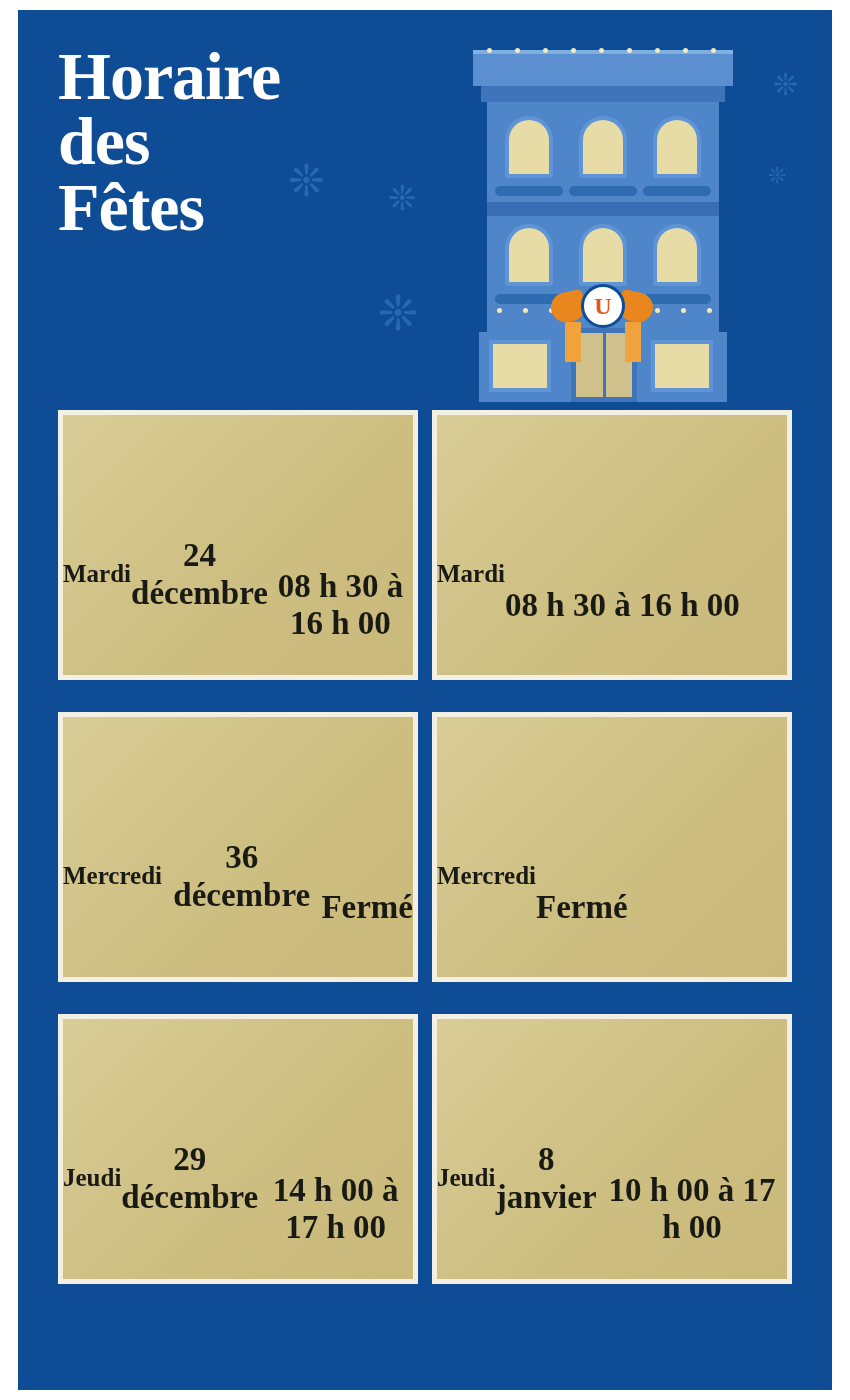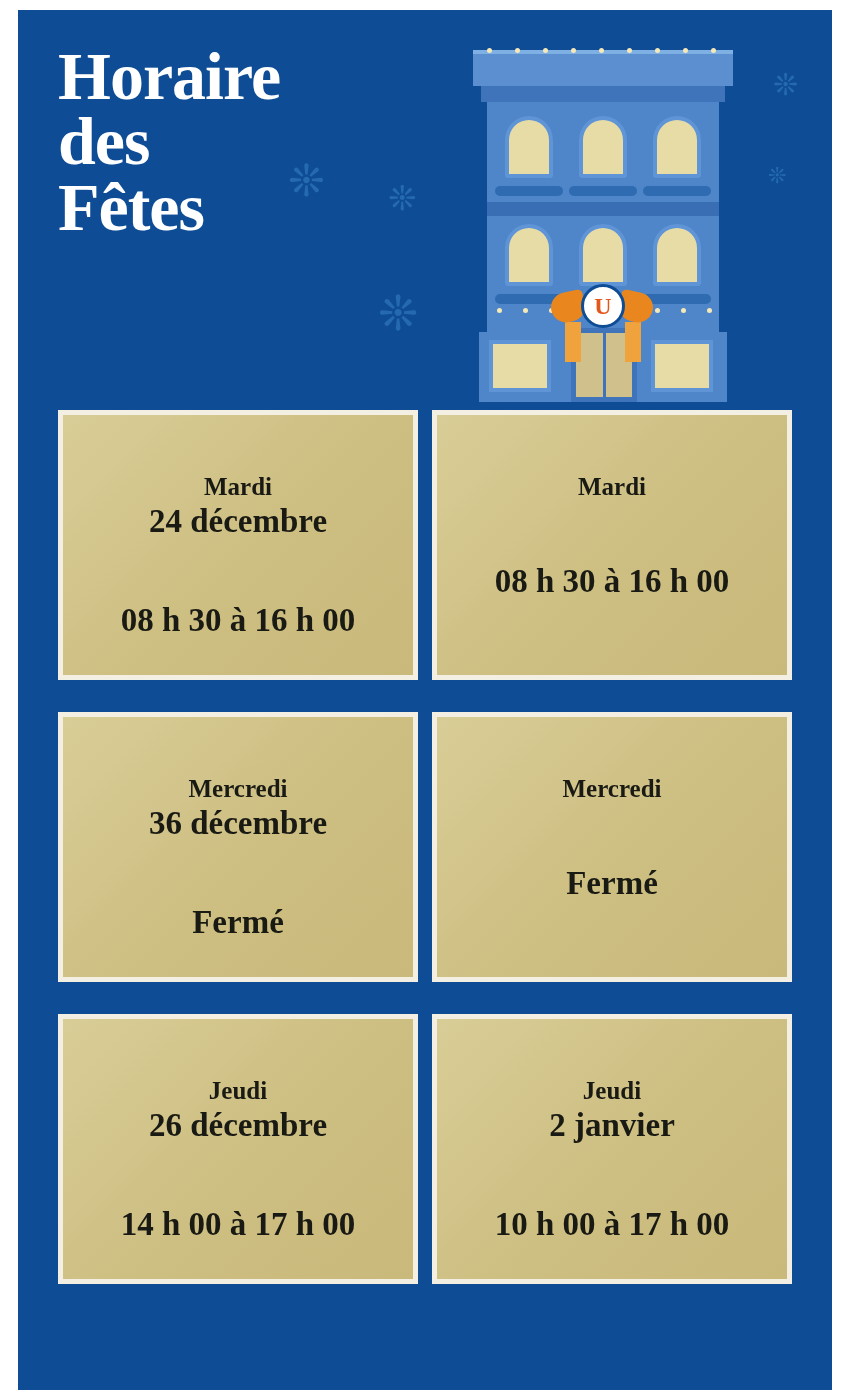--- a/index.html
+++ b/index.html
@@ -189,21 +189,20 @@
     grid-template-columns: 1fr 1fr;
     column-gap: 14px;
     row-gap: 32px;
   }
   .card {
     height: 270px;
     background: linear-gradient(135deg, #d9cd97 0%, #cdbe81 55%, #c9b97b 100%);
     border: 5px solid #f3efe2;
     box-sizing: border-box;
     display: flex;
-    flex-direction: column;
     align-items: center;
     justify-content: flex-start;
     padding-top: 58px;
     color: #1a1a14;
     text-align: center;
   }
   .card .dayname {
     font-family: "Liberation Serif", serif;
     font-weight: bold;
     font-size: 25px;
@@ -318,24 +317,24 @@
       <div class="hours">Fermé</div>
     </div>
 
     <div class="card">
       <div class="dayname">Mercredi</div>
       <div class="hours">Fermé</div>
     </div>
 
     <div class="card">
       <div class="dayname">Jeudi</div>
-      <div class="datetext">26 décembre</div>
+      <div class="datetext">29 décembre</div>
       <div class="hours">14 h 00 à 17 h 00</div>
     </div>
 
     <div class="card">
       <div class="dayname">Jeudi</div>
-      <div class="datetext">2 janvier</div>
+      <div class="datetext">8 janvier</div>
       <div class="hours">10 h 00 à 17 h 00</div>
     </div>
 
   </div>
 </div>
 
 </body></html>

